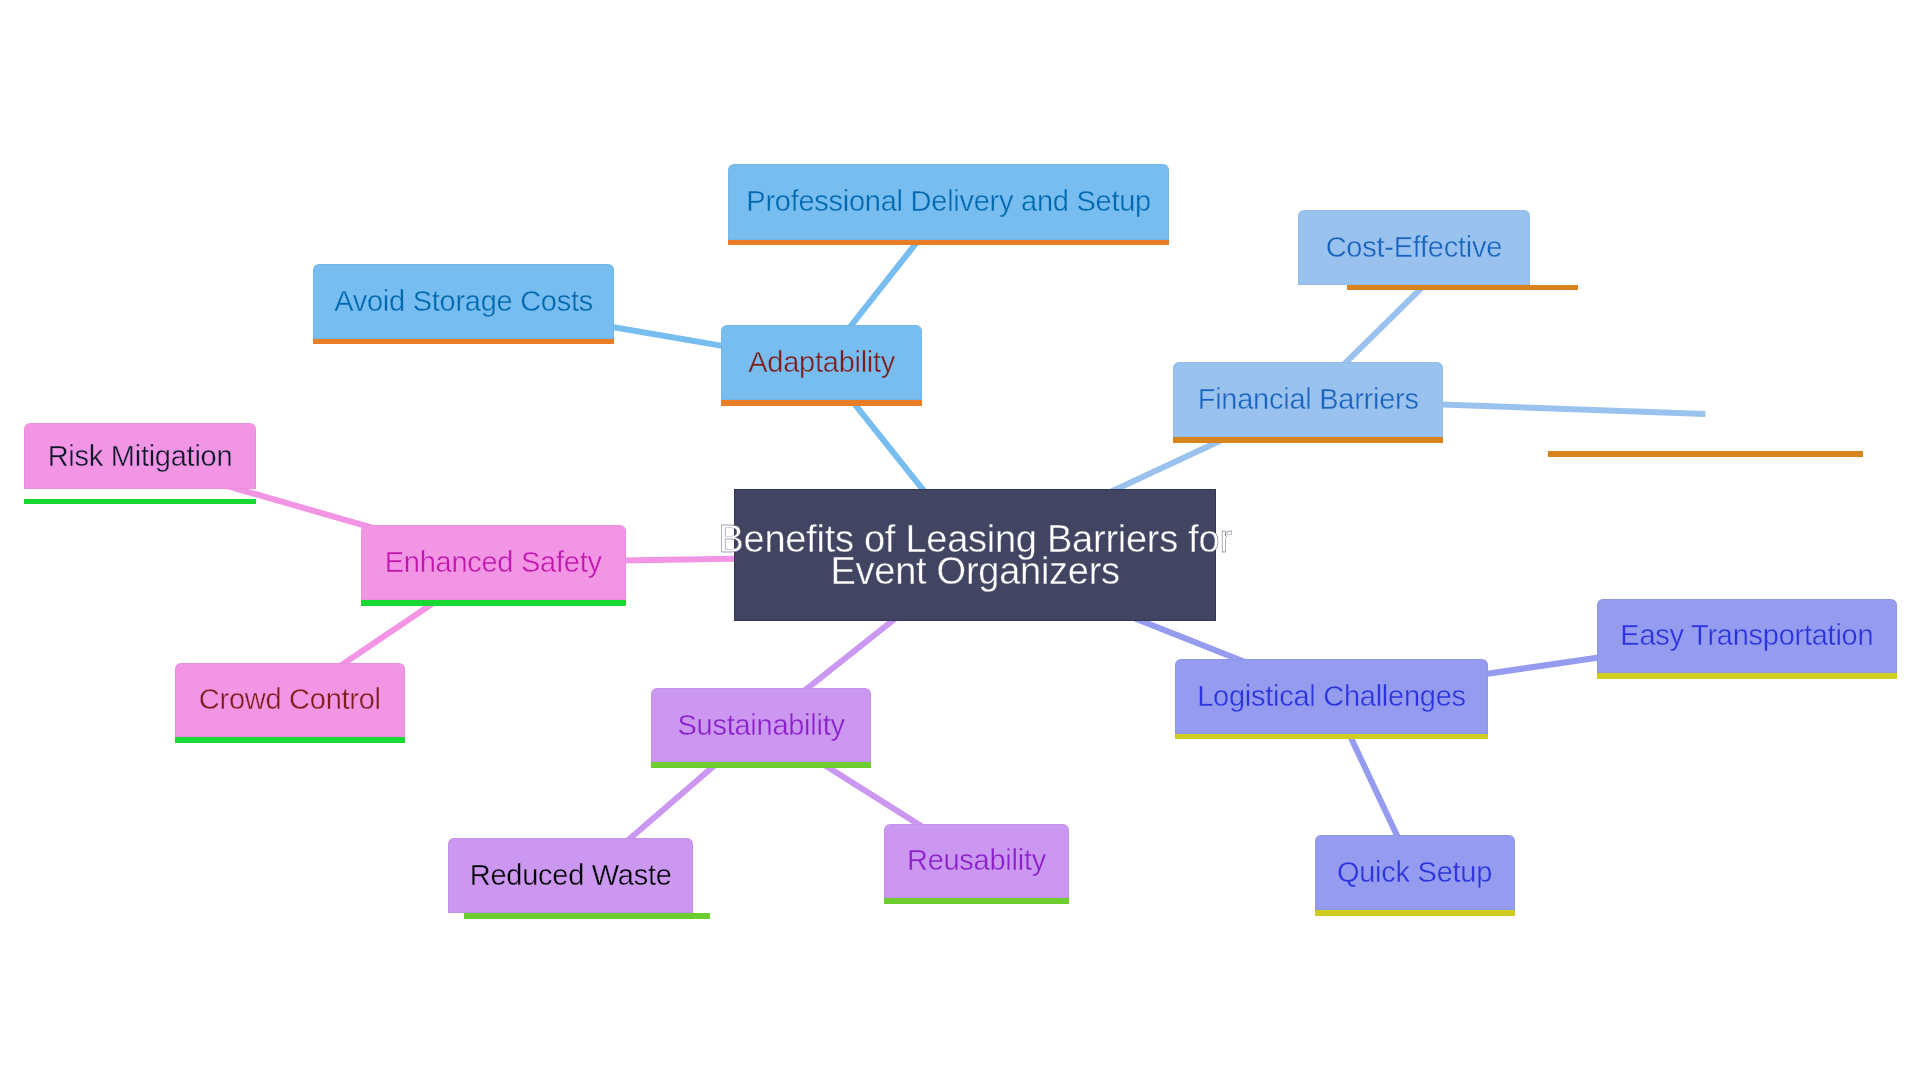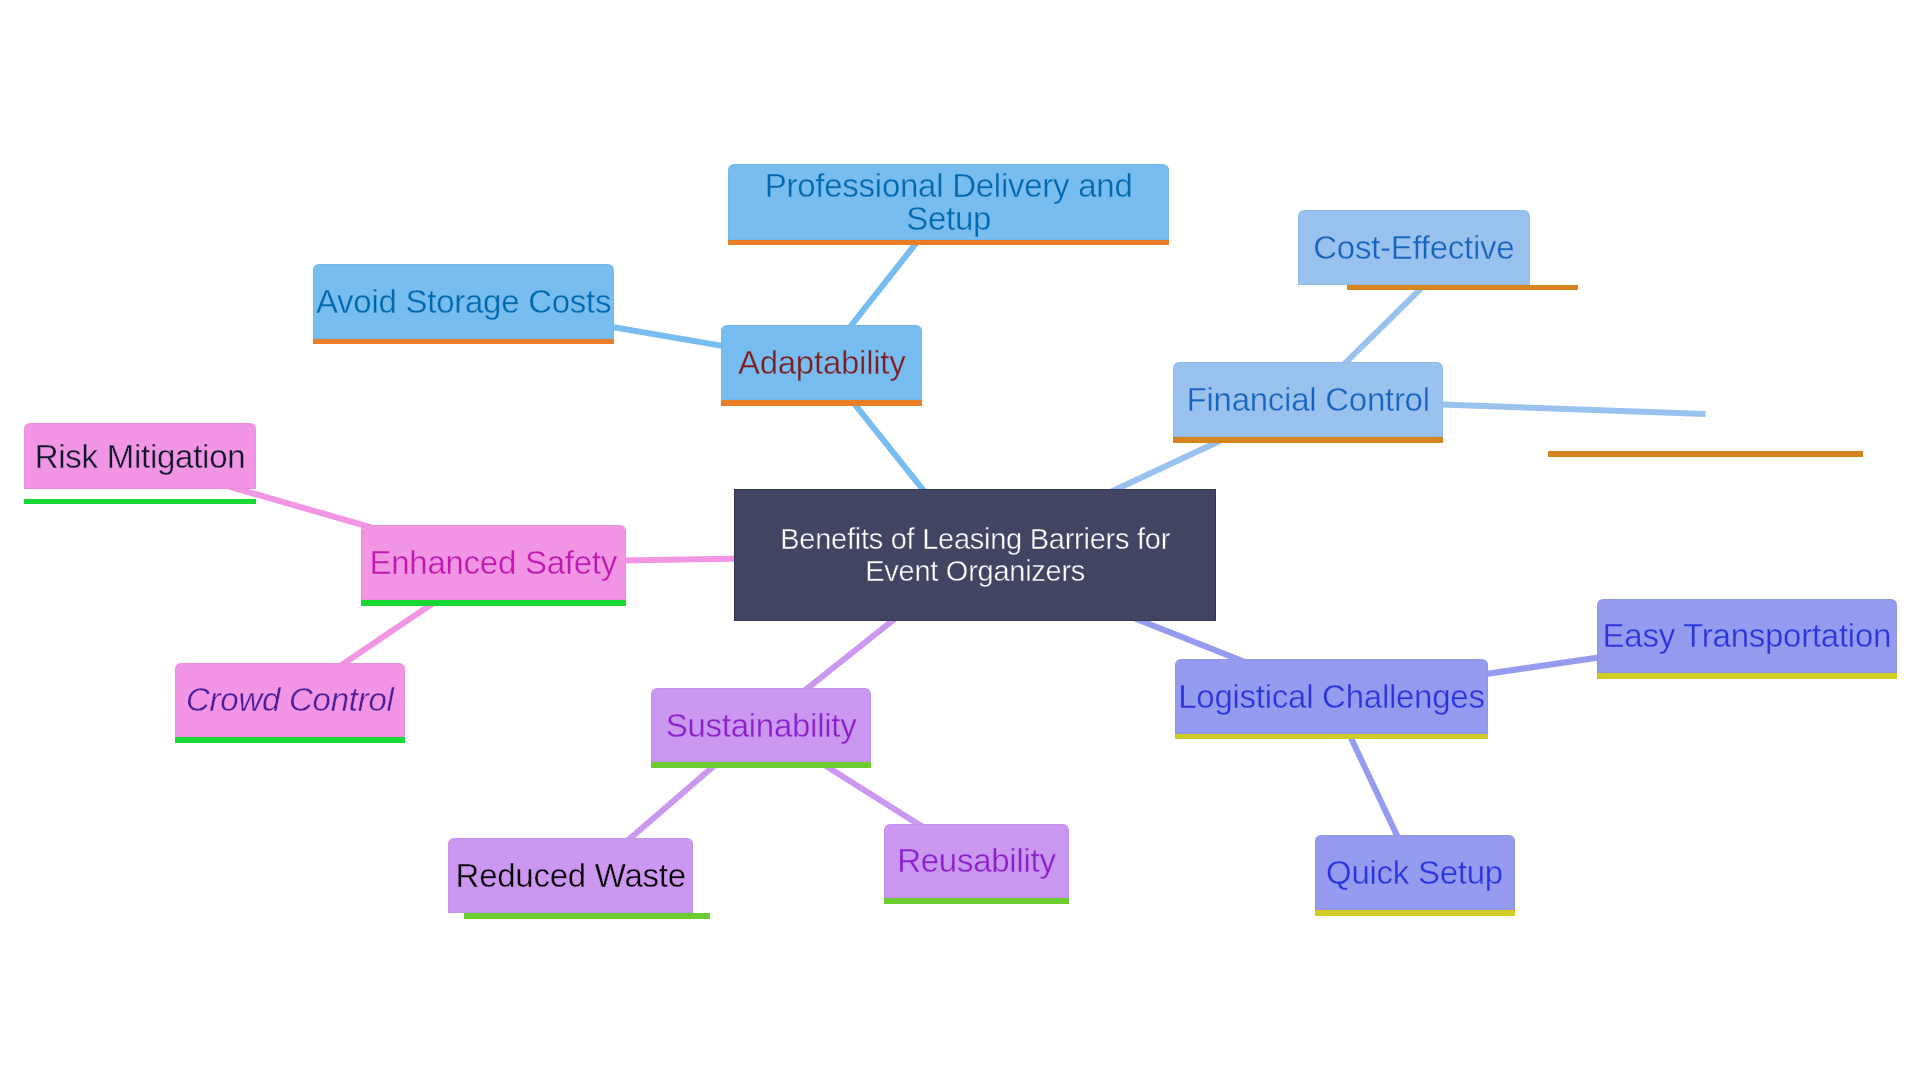--- a/index.html
+++ b/index.html
@@ -3,21 +3,21 @@
 <meta charset="utf-8">
 <style>
   html,body{margin:0;padding:0;}
   body{width:1920px;height:1080px;background:#ffffff;overflow:hidden;
        font-family:"Liberation Sans",sans-serif;-webkit-font-smoothing:antialiased;}
   #stage{position:relative;width:1920px;height:1080px;background:#ffffff;}
 
   #links{position:absolute;left:0;top:0;width:1920px;height:1080px;z-index:1;}
   .node{position:absolute;box-sizing:border-box;display:flex;align-items:center;
         justify-content:center;text-align:center;z-index:2;border-radius:6px 6px 0 0;
-        font-size:33px;line-height:1.0;font-weight:400;letter-spacing:-0.26px;}
+        font-size:29px;line-height:1.0;font-weight:400;letter-spacing:-0.26px;}
   .bar{position:absolute;left:0;height:5.5px;border-radius:0;}
   .node .lbl{display:block;filter:opacity(1);}
   .root{z-index:3;border-radius:0;}
   .root .lbl{white-space:pre;}
 </style>
 </head>
 <body>
 
 <div id="stage">
   <svg id="links" viewBox="0 0 1920 1080" width="1920" height="1080">
@@ -30,21 +30,21 @@
       <line x1="975.15" y1="555" x2="493.2" y2="562.5" stroke="#F295E5" stroke-width="6"></line>
       <line x1="493.2" y1="562.5" x2="140" y2="460.90000000000003" stroke="#F295E5" stroke-width="6"></line>
       <line x1="493.2" y1="562.5" x2="289.8" y2="700" stroke="#F295E5" stroke-width="6"></line>
       <line x1="975.15" y1="555" x2="761.0999999999999" y2="725.05" stroke="#CB97F0" stroke-width="6"></line>
       <line x1="761.0999999999999" y1="725.05" x2="587" y2="875.75" stroke="#CB97F0" stroke-width="6"></line>
       <line x1="761.0999999999999" y1="725.05" x2="976.45" y2="860.9" stroke="#CB97F0" stroke-width="6"></line>
       <line x1="975.15" y1="555" x2="1331.45" y2="696.4499999999999" stroke="#959CEF" stroke-width="6"></line>
       <line x1="1331.45" y1="696.4499999999999" x2="1746.85" y2="635.95" stroke="#959CEF" stroke-width="6"></line>
       <line x1="1331.45" y1="696.4499999999999" x2="1414.5" y2="872.6" stroke="#959CEF" stroke-width="6"></line>
     </svg>
-<div class="node root" style="left: 734.4px; top: 488.7px; width: 481.5px; height: 132.6px; background: rgb(65, 69, 98); color: rgb(255, 255, 255); font-size: 29px; line-height: 32.2px; -webkit-text-stroke: 0.4px rgb(65, 69, 98); box-shadow: rgb(51, 55, 83) 0px 0px 0px 1px inset;">
+<div class="node root" style="left: 734.4px; top: 488.7px; width: 481.5px; height: 132.6px; background: rgb(65, 69, 98); color: rgb(255, 255, 255); font-size: 38px; line-height: 32.2px; -webkit-text-stroke: 0.4px rgb(65, 69, 98); box-shadow: rgb(51, 55, 83) 0px 0px 0px 1px inset;">
       <span class="lbl">Benefits of Leasing Barriers for
 Event Organizers</span>
     </div>
     <div class="bar" style="left: 728px; top: 239.6px; width: 441.3px; background: rgb(233, 126, 39); position: absolute; z-index: 2;"></div>
     <div class="node" style="left: 728px; top: 164.2px; width: 441.3px; height: 75.4px; background: rgb(120, 189, 240); color: rgb(0, 104, 174); -webkit-text-stroke: 0.4px rgb(120, 189, 240); box-shadow: rgba(0, 0, 0, 0.035) 0px 0px 0px 1px inset;">
       <span class="lbl">Professional Delivery and Setup</span>
     </div>
     <div class="bar" style="left: 312.7px; top: 338.8px; width: 301.8px; background: rgb(233, 126, 39); position: absolute; z-index: 2;"></div>
     <div class="node" style="left: 312.7px; top: 264.2px; width: 301.8px; height: 74.6px; background: rgb(120, 189, 240); color: rgb(0, 104, 174); -webkit-text-stroke: 0.4px rgb(120, 189, 240); box-shadow: rgba(0, 0, 0, 0.035) 0px 0px 0px 1px inset;">
       <span class="lbl">Avoid Storage Costs</span>
@@ -52,33 +52,33 @@
     <div class="bar" style="left: 721.4px; top: 400.3px; width: 200.6px; background: rgb(233, 126, 39); position: absolute; z-index: 2;"></div>
     <div class="node" style="left: 721.4px; top: 325.4px; width: 200.6px; height: 74.9px; background: rgb(120, 189, 240); color: #7f1d1d; -webkit-text-stroke: 0.4px rgb(120, 189, 240); box-shadow: rgba(0, 0, 0, 0.035) 0px 0px 0px 1px inset;">
       <span class="lbl">Adaptability</span>
     </div>
     <div class="bar" style="left: 1346.8px; top: 284.7px; width: 231.7px; background: rgb(216, 132, 30); position: absolute; z-index: 2;"></div>
     <div class="node" style="left: 1298px; top: 210.1px; width: 231.7px; height: 74.6px; background: rgb(154, 194, 238); color: rgb(23, 99, 190); -webkit-text-stroke: 0.4px rgb(154, 194, 238); box-shadow: rgba(0, 0, 0, 0.035) 0px 0px 0px 1px inset;">
       <span class="lbl">Cost-Effective</span>
     </div>
     <div class="bar" style="left: 1173.3px; top: 437px; width: 269.8px; background: rgb(216, 132, 30); position: absolute; z-index: 2;"></div>
     <div class="node" style="left: 1173.3px; top: 362.4px; width: 269.8px; height: 74.6px; background: rgb(154, 194, 238); color: rgb(23, 99, 190); -webkit-text-stroke: 0.4px rgb(154, 194, 238); box-shadow: rgba(0, 0, 0, 0.035) 0px 0px 0px 1px inset;">
-      <span class="lbl">Financial Control</span>
+      <span class="lbl">Financial Barriers</span>
     </div>
     <div class="bar" style="left: 1548.3px; top: 451.3px; width: 314.3px; background: rgb(216, 132, 30); position: absolute; z-index: 2;"></div>
     <div class="bar" style="left: 24.3px; top: 498.5px; width: 231.4px; background: rgb(24, 216, 52); position: absolute; z-index: 2;"></div>
     <div class="node" style="left: 24.3px; top: 423.3px; width: 231.4px; height: 66px; background: rgb(242, 149, 229); color: #0f172a; -webkit-text-stroke: 0.4px rgb(242, 149, 229); box-shadow: rgba(0, 0, 0, 0.035) 0px 0px 0px 1px inset;">
       <span class="lbl">Risk Mitigation</span>
     </div>
     <div class="bar" style="left: 360.7px; top: 600px; width: 265px; background: rgb(24, 216, 52); position: absolute; z-index: 2;"></div>
     <div class="node" style="left: 360.7px; top: 525px; width: 265px; height: 75px; background: rgb(242, 149, 229); color: rgb(192, 23, 174); -webkit-text-stroke: 0.4px rgb(242, 149, 229); box-shadow: rgba(0, 0, 0, 0.035) 0px 0px 0px 1px inset;">
       <span class="lbl">Enhanced Safety</span>
     </div>
     <div class="bar" style="left: 175px; top: 737.3px; width: 229.6px; background: rgb(24, 216, 52); position: absolute; z-index: 2;"></div>
-    <div class="node" style="left: 175px; top: 662.7px; width: 229.6px; height: 74.6px; background: rgb(242, 149, 229); color: #4c1d95; -webkit-text-stroke: 0.4px rgb(242, 149, 229); box-shadow: rgba(0, 0, 0, 0.035) 0px 0px 0px 1px inset; font-style: italic;">
+    <div class="node" style="left: 175px; top: 662.7px; width: 229.6px; height: 74.6px; background: rgb(242, 149, 229); color: #7f1d1d; -webkit-text-stroke: 0.4px rgb(242, 149, 229); box-shadow: rgba(0, 0, 0, 0.035) 0px 0px 0px 1px inset;">
       <span class="lbl">Crowd Control</span>
     </div>
     <div class="bar" style="left: 651.3px; top: 762.1px; width: 219.6px; background: rgb(107, 206, 46); position: absolute; z-index: 2;"></div>
     <div class="node" style="left: 651.3px; top: 688px; width: 219.6px; height: 74.1px; background: rgb(203, 151, 240); color: rgb(139, 31, 201); -webkit-text-stroke: 0.4px rgb(203, 151, 240); box-shadow: rgba(0, 0, 0, 0.035) 0px 0px 0px 1px inset;">
       <span class="lbl">Sustainability</span>
     </div>
     <div class="bar" style="left: 464.3px; top: 913.1px; width: 245.4px; background: rgb(107, 206, 46); position: absolute; z-index: 2;"></div>
     <div class="node" style="left: 448px; top: 838.4px; width: 245.4px; height: 74.7px; background: rgb(203, 151, 240); color: #000000; -webkit-text-stroke: 0.4px rgb(203, 151, 240); box-shadow: rgba(0, 0, 0, 0.035) 0px 0px 0px 1px inset;">
       <span class="lbl">Reduced Waste</span>
     </div>

